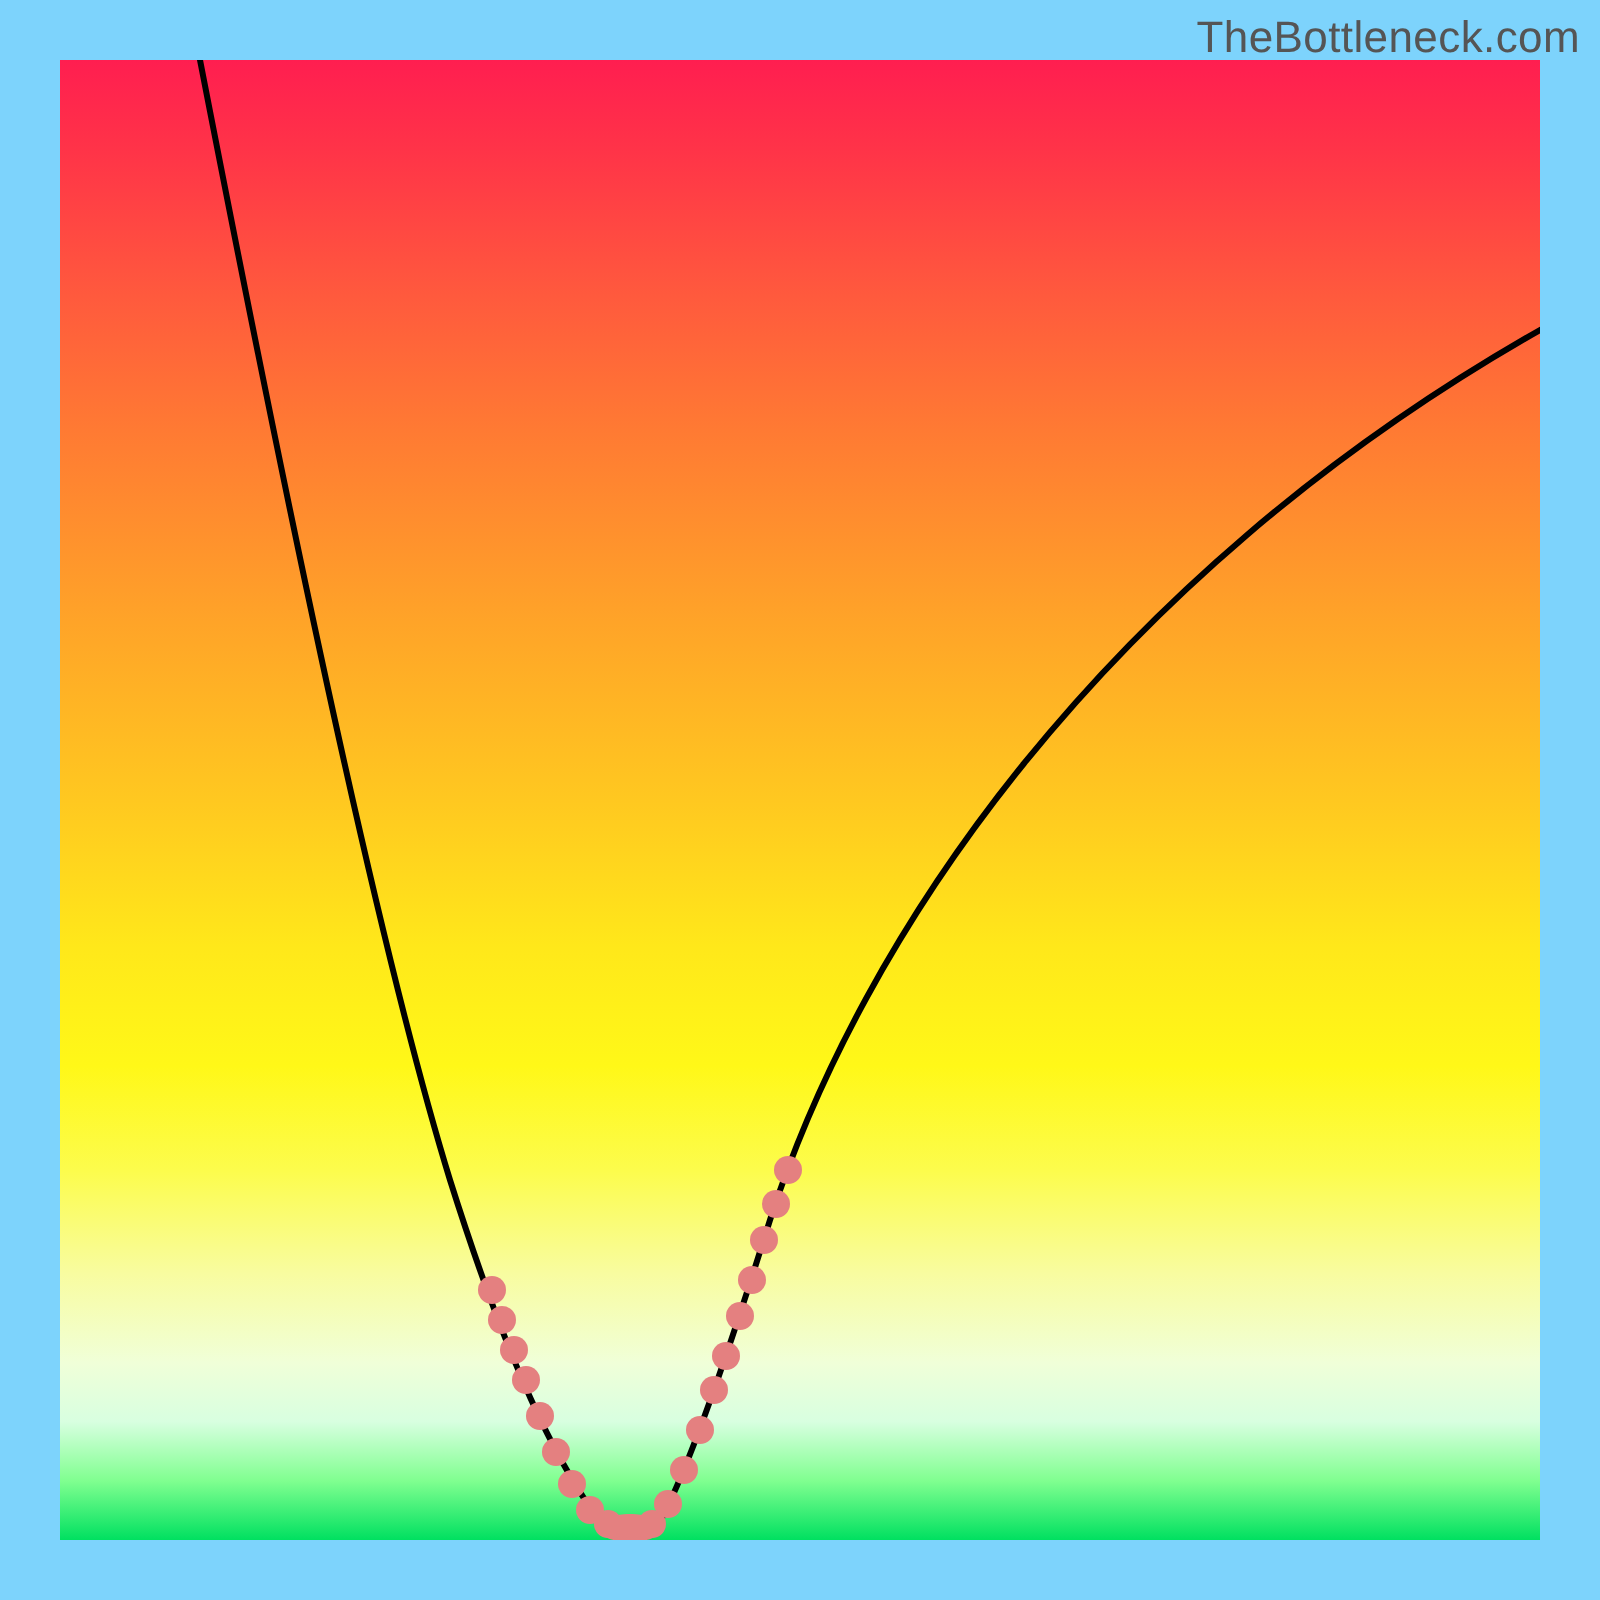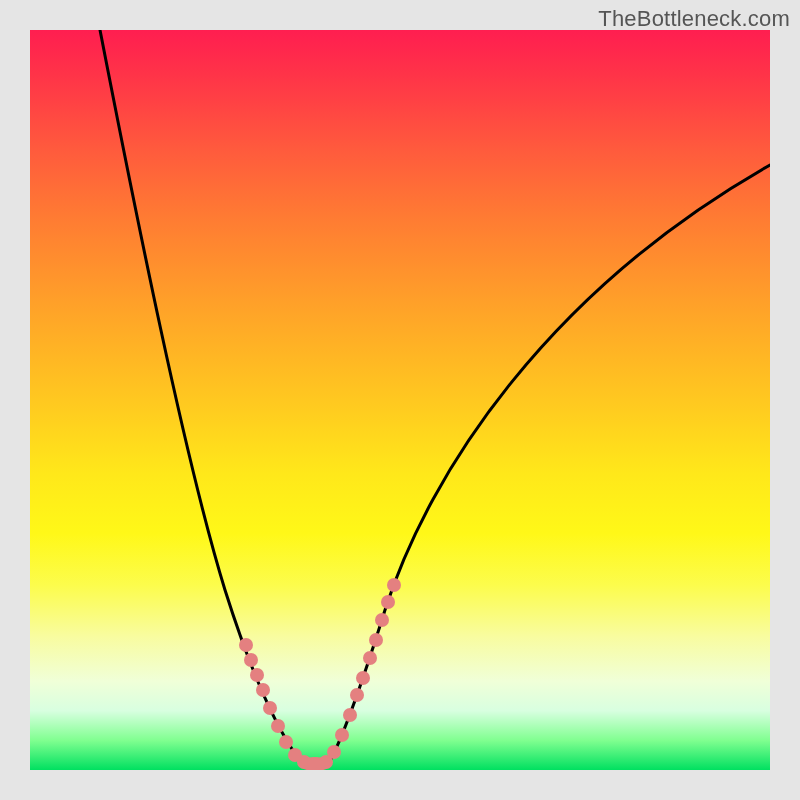--- a/index.html
+++ b/index.html
@@ -1,21 +1,21 @@
 <!DOCTYPE html>
 <html><head>
 <meta charset="utf-8">
 <style>
   * { margin: 0; padding: 0; box-sizing: border-box; }
   html, body { width: 800px; height: 800px; overflow: hidden; background: #000; }
   .chart-container {
     position: relative;
     width: 800px;
     height: 800px;
-    background: #e5e5e5;
+    background: #7dd3fc;
   }
   .plot-area {
     position: absolute;
     left: 30px;
     top: 30px;
     width: 740px;
     height: 740px;
     background: linear-gradient(to bottom,
       #ff1e50 0%,
       #ff3348 6%,

